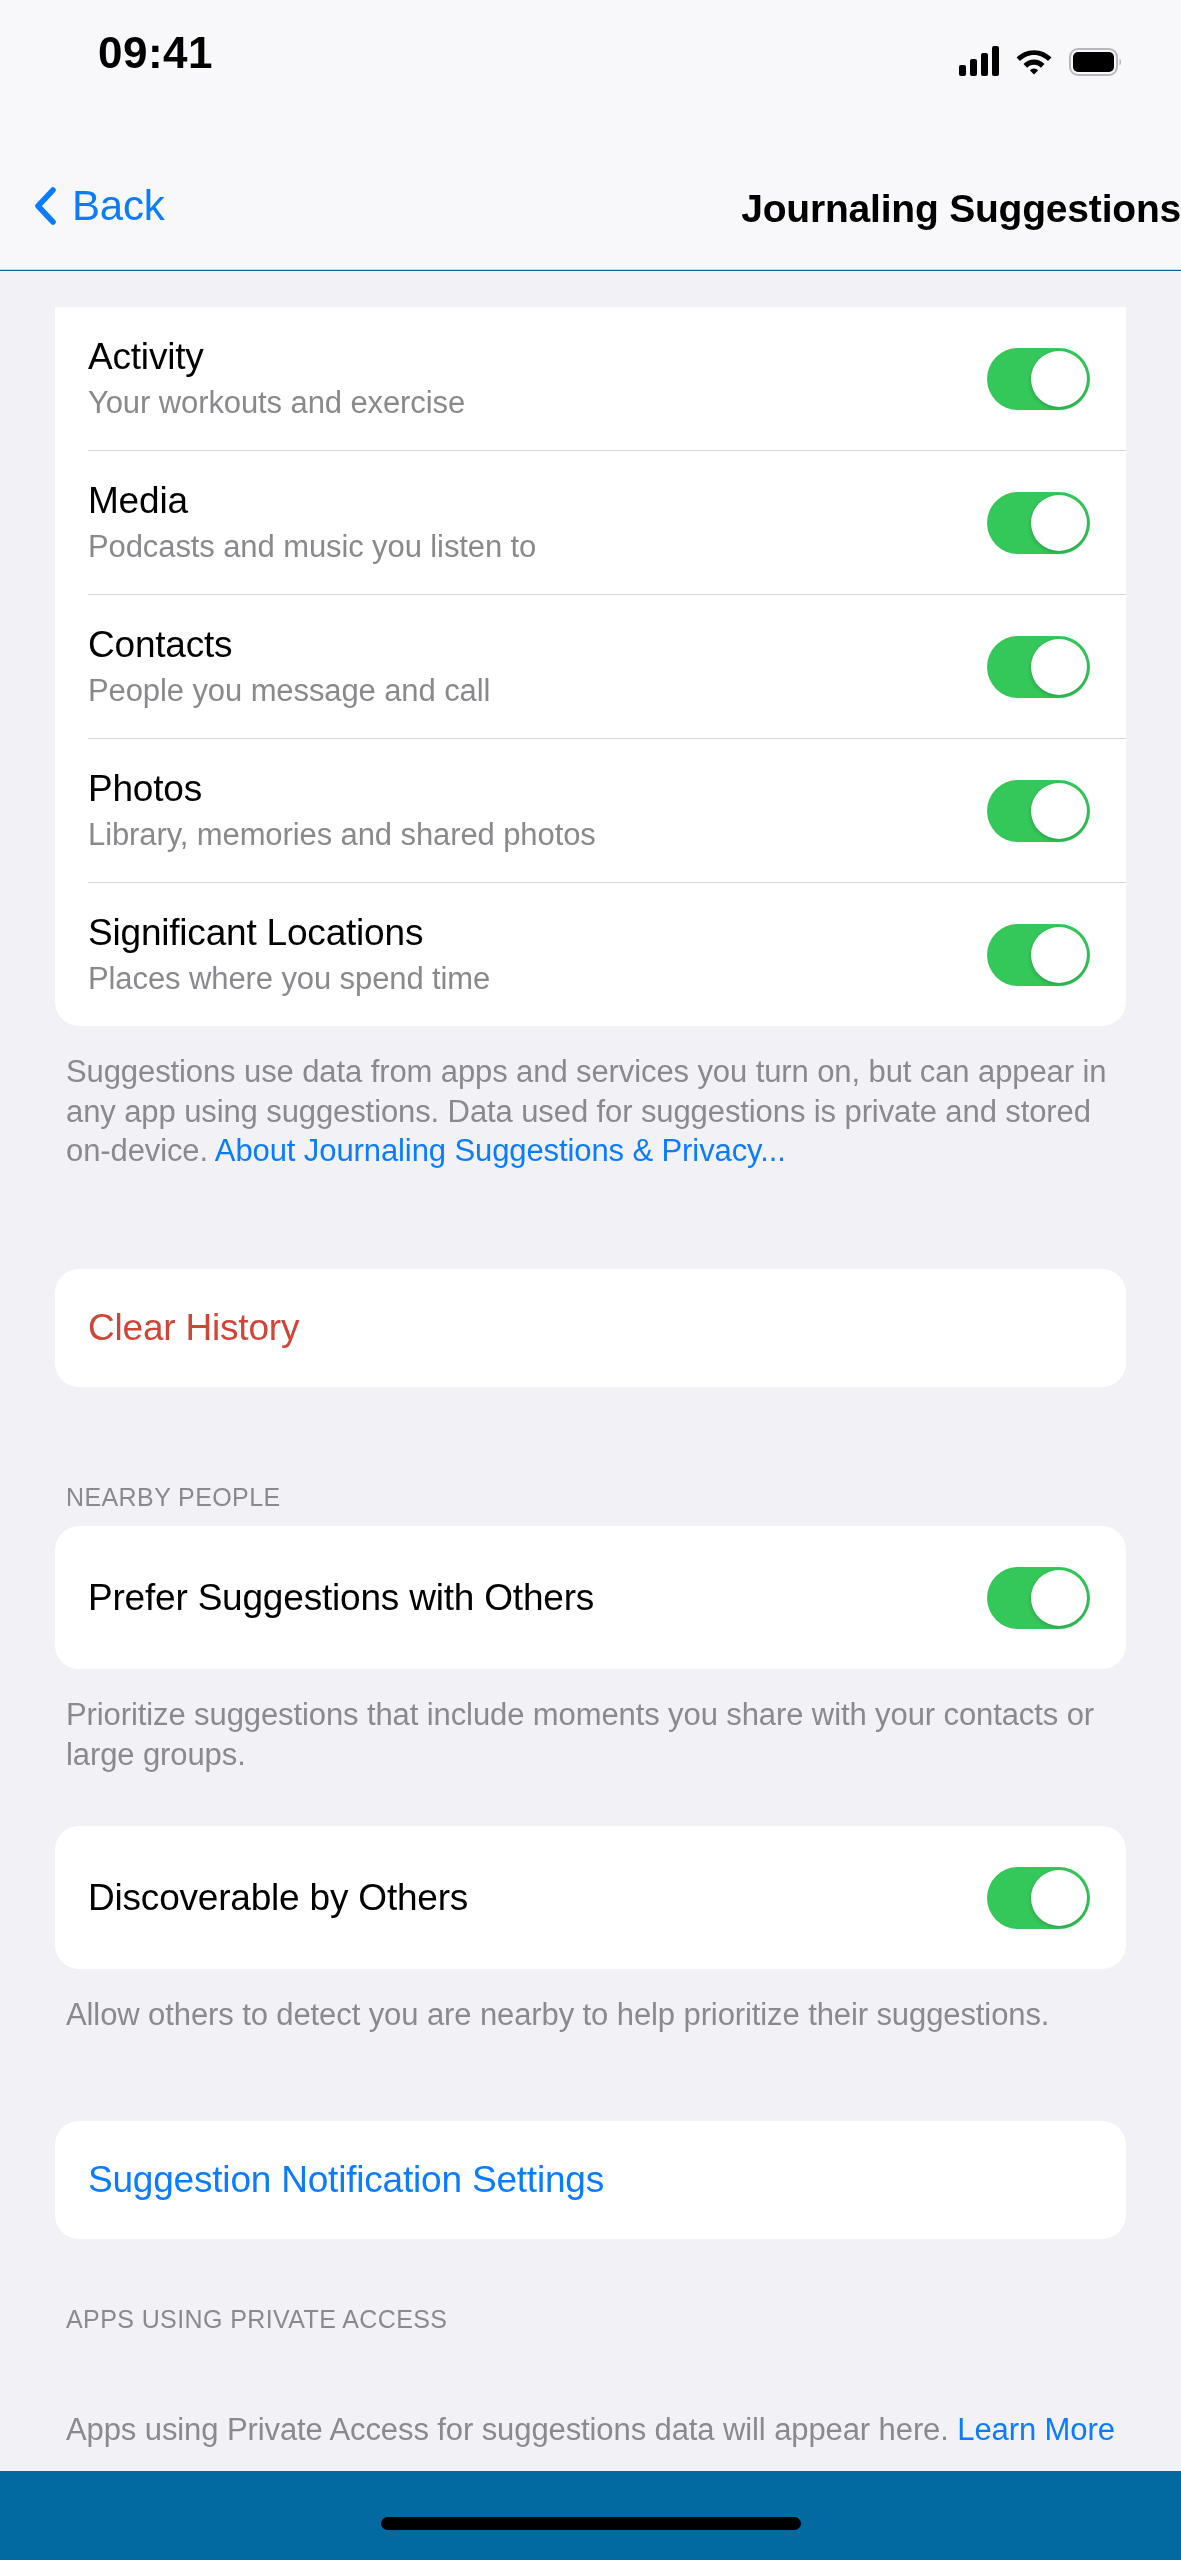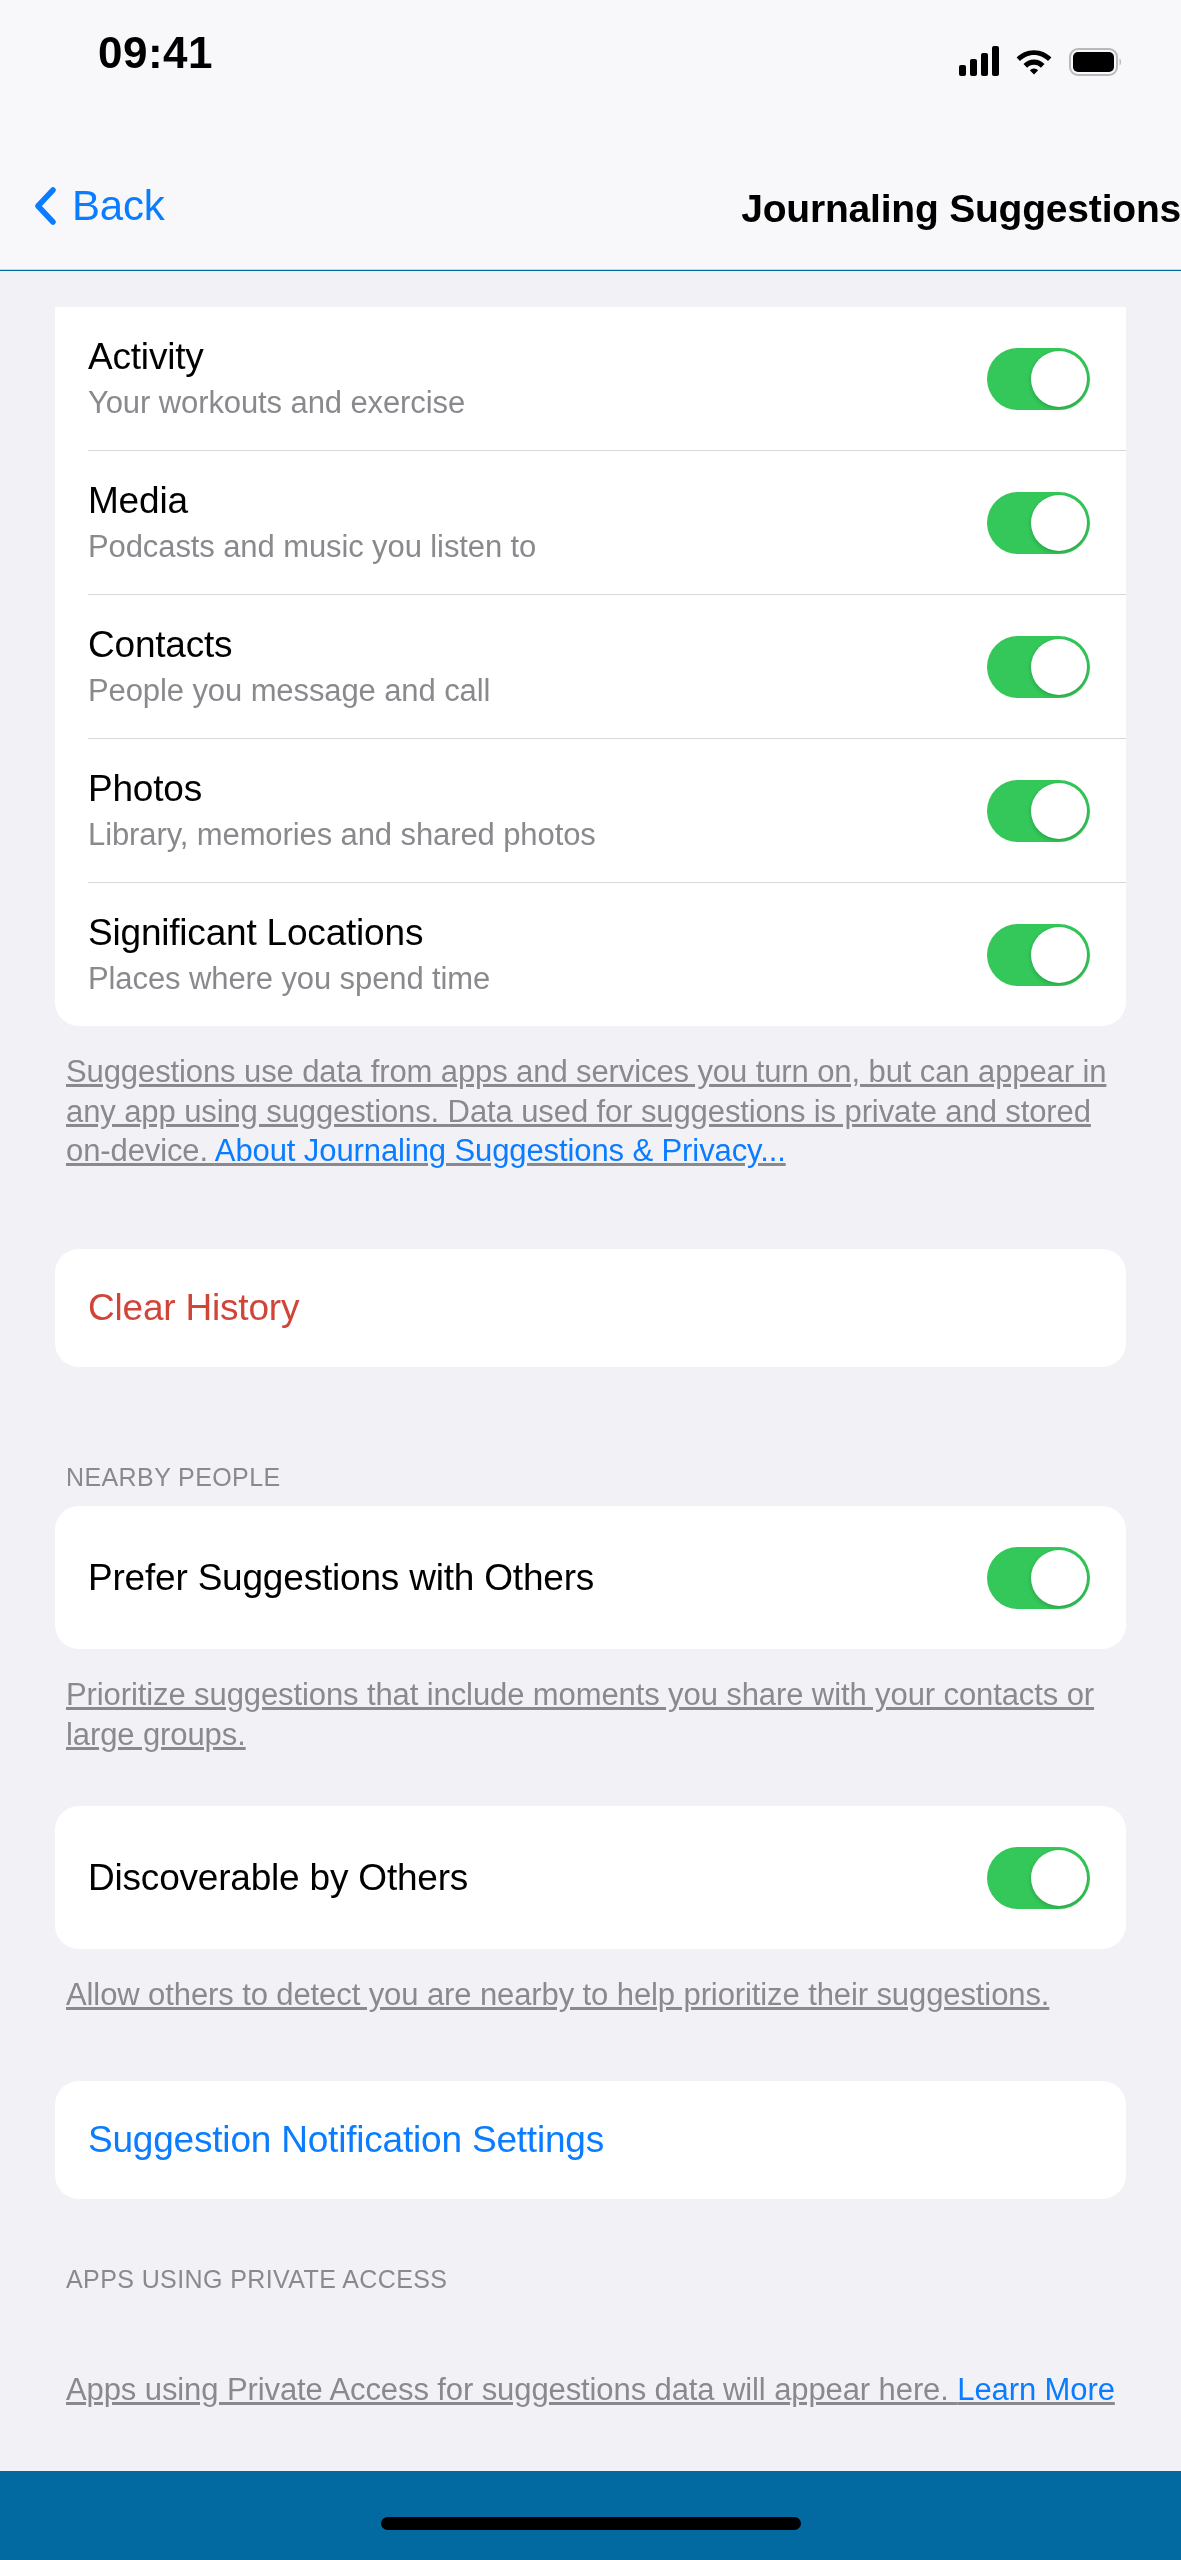--- a/index.html
+++ b/index.html
@@ -172,36 +172,36 @@
     background: #fff;
     box-shadow: 0 2px 4px rgba(0,0,0,0.18);
   }
 
   .footer-text {
     margin: 26px 66px 0 66px;
     font-size: 31px;
     line-height: 1.28;
     color: #8a8a8e;
     letter-spacing: -0.1px;
-    text-decoration: underline;
   }
   .footer-text .link { color: #0a7cff; cursor: pointer; }
 
   .section-header {
     margin: 0 66px 14px 66px;
     font-size: 25px;
     color: #8a8a8e;
     letter-spacing: 0.4px;
   }
 
   .row-action {
     min-height: 118px;
     display: flex;
     align-items: center;
     padding-left: 33px;
+    margin-top: 20px;
   }
   .action-destructive {
     font-size: 37px;
     color: #d14438;
     letter-spacing: -0.2px;
     cursor: pointer;
   }
   .action-link {
     font-size: 37px;
     color: #0a7cff;

